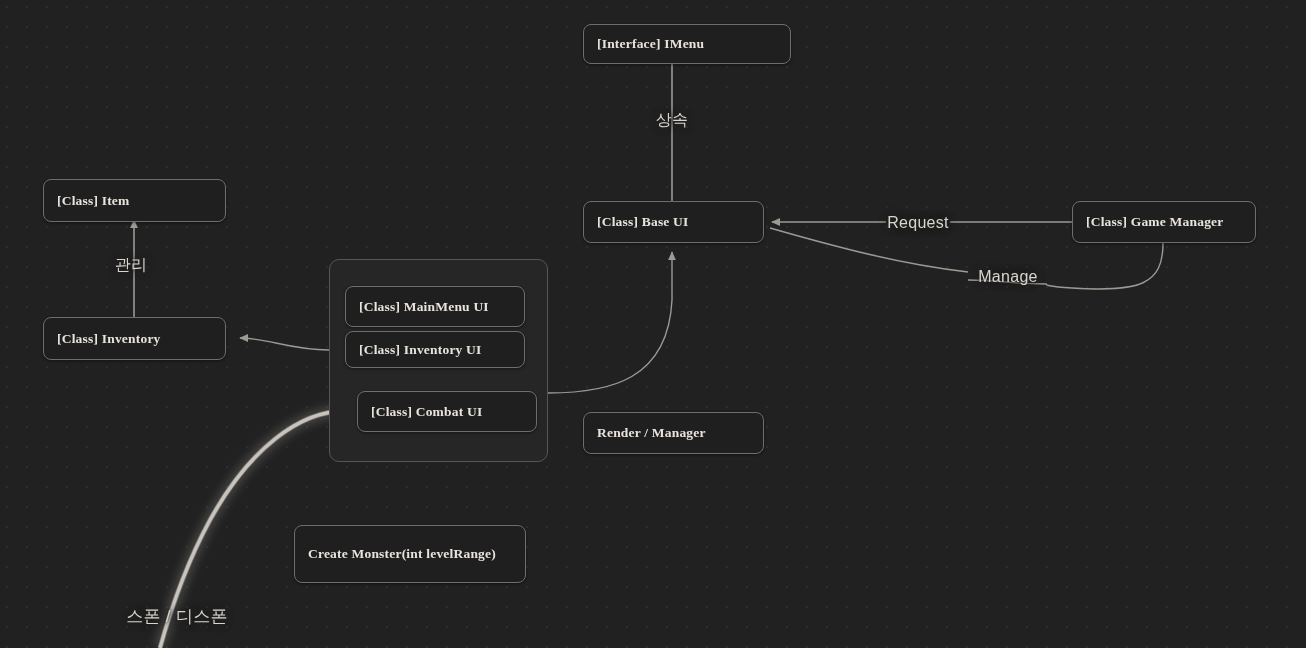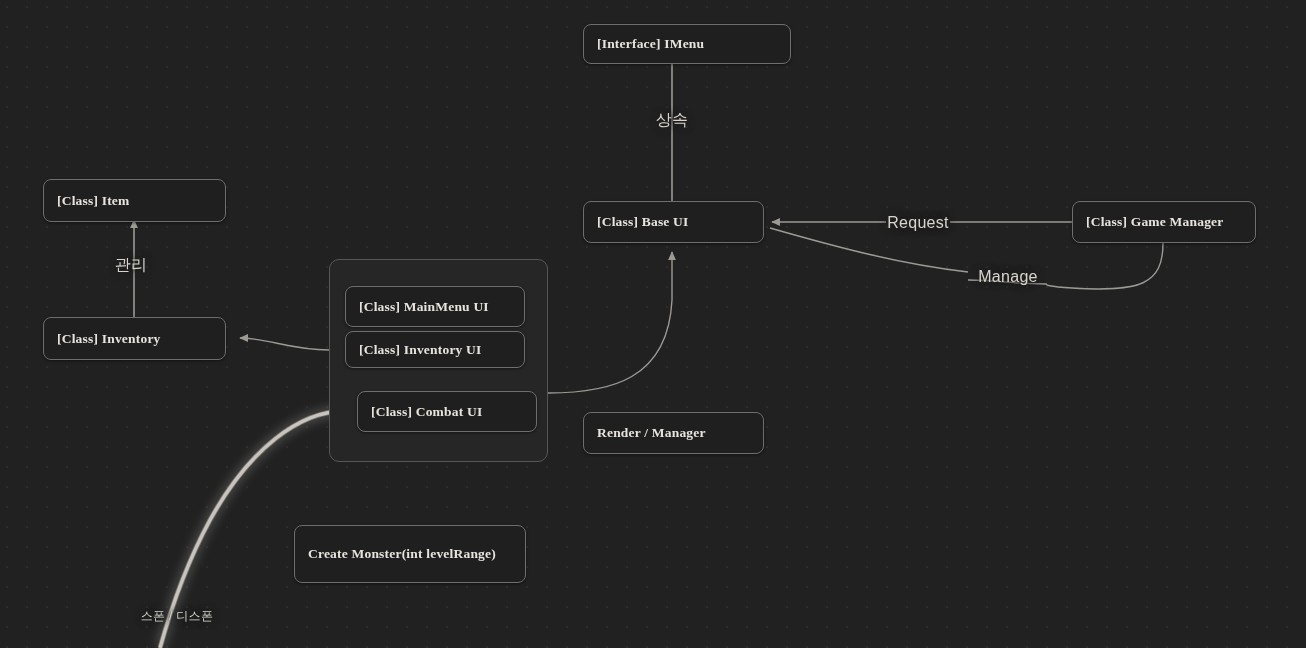--- a/index.html
+++ b/index.html
@@ -53,21 +53,21 @@
     position: absolute;
     color: #d9d5cd;
     font-family: "Liberation Sans", sans-serif;
     font-size: 16px;
     font-weight: 400;
     white-space: nowrap;
     letter-spacing: 0.3px;
     text-shadow: 0 0 3px #212121, 0 0 6px #212121, 0 0 9px #212121;
   }
   .edge-label.korean { font-size: 16px; }
-  .edge-label.spawn { font-size: 12px; }
+  .edge-label.spawn { font-size: 17px; }
 </style>
 </head>
 <body>
 
 <div id="canvas">
 
   <svg class="edge-layer" width="1306" height="648" viewBox="0 0 1306 648">
     <defs>
       <marker id="arrow" markerWidth="10" markerHeight="10" refX="8.2" refY="4" orient="auto" markerUnits="userSpaceOnUse">
         <path d="M0,0 L9,4 L0,8 z" fill="#9d9a94"></path>

